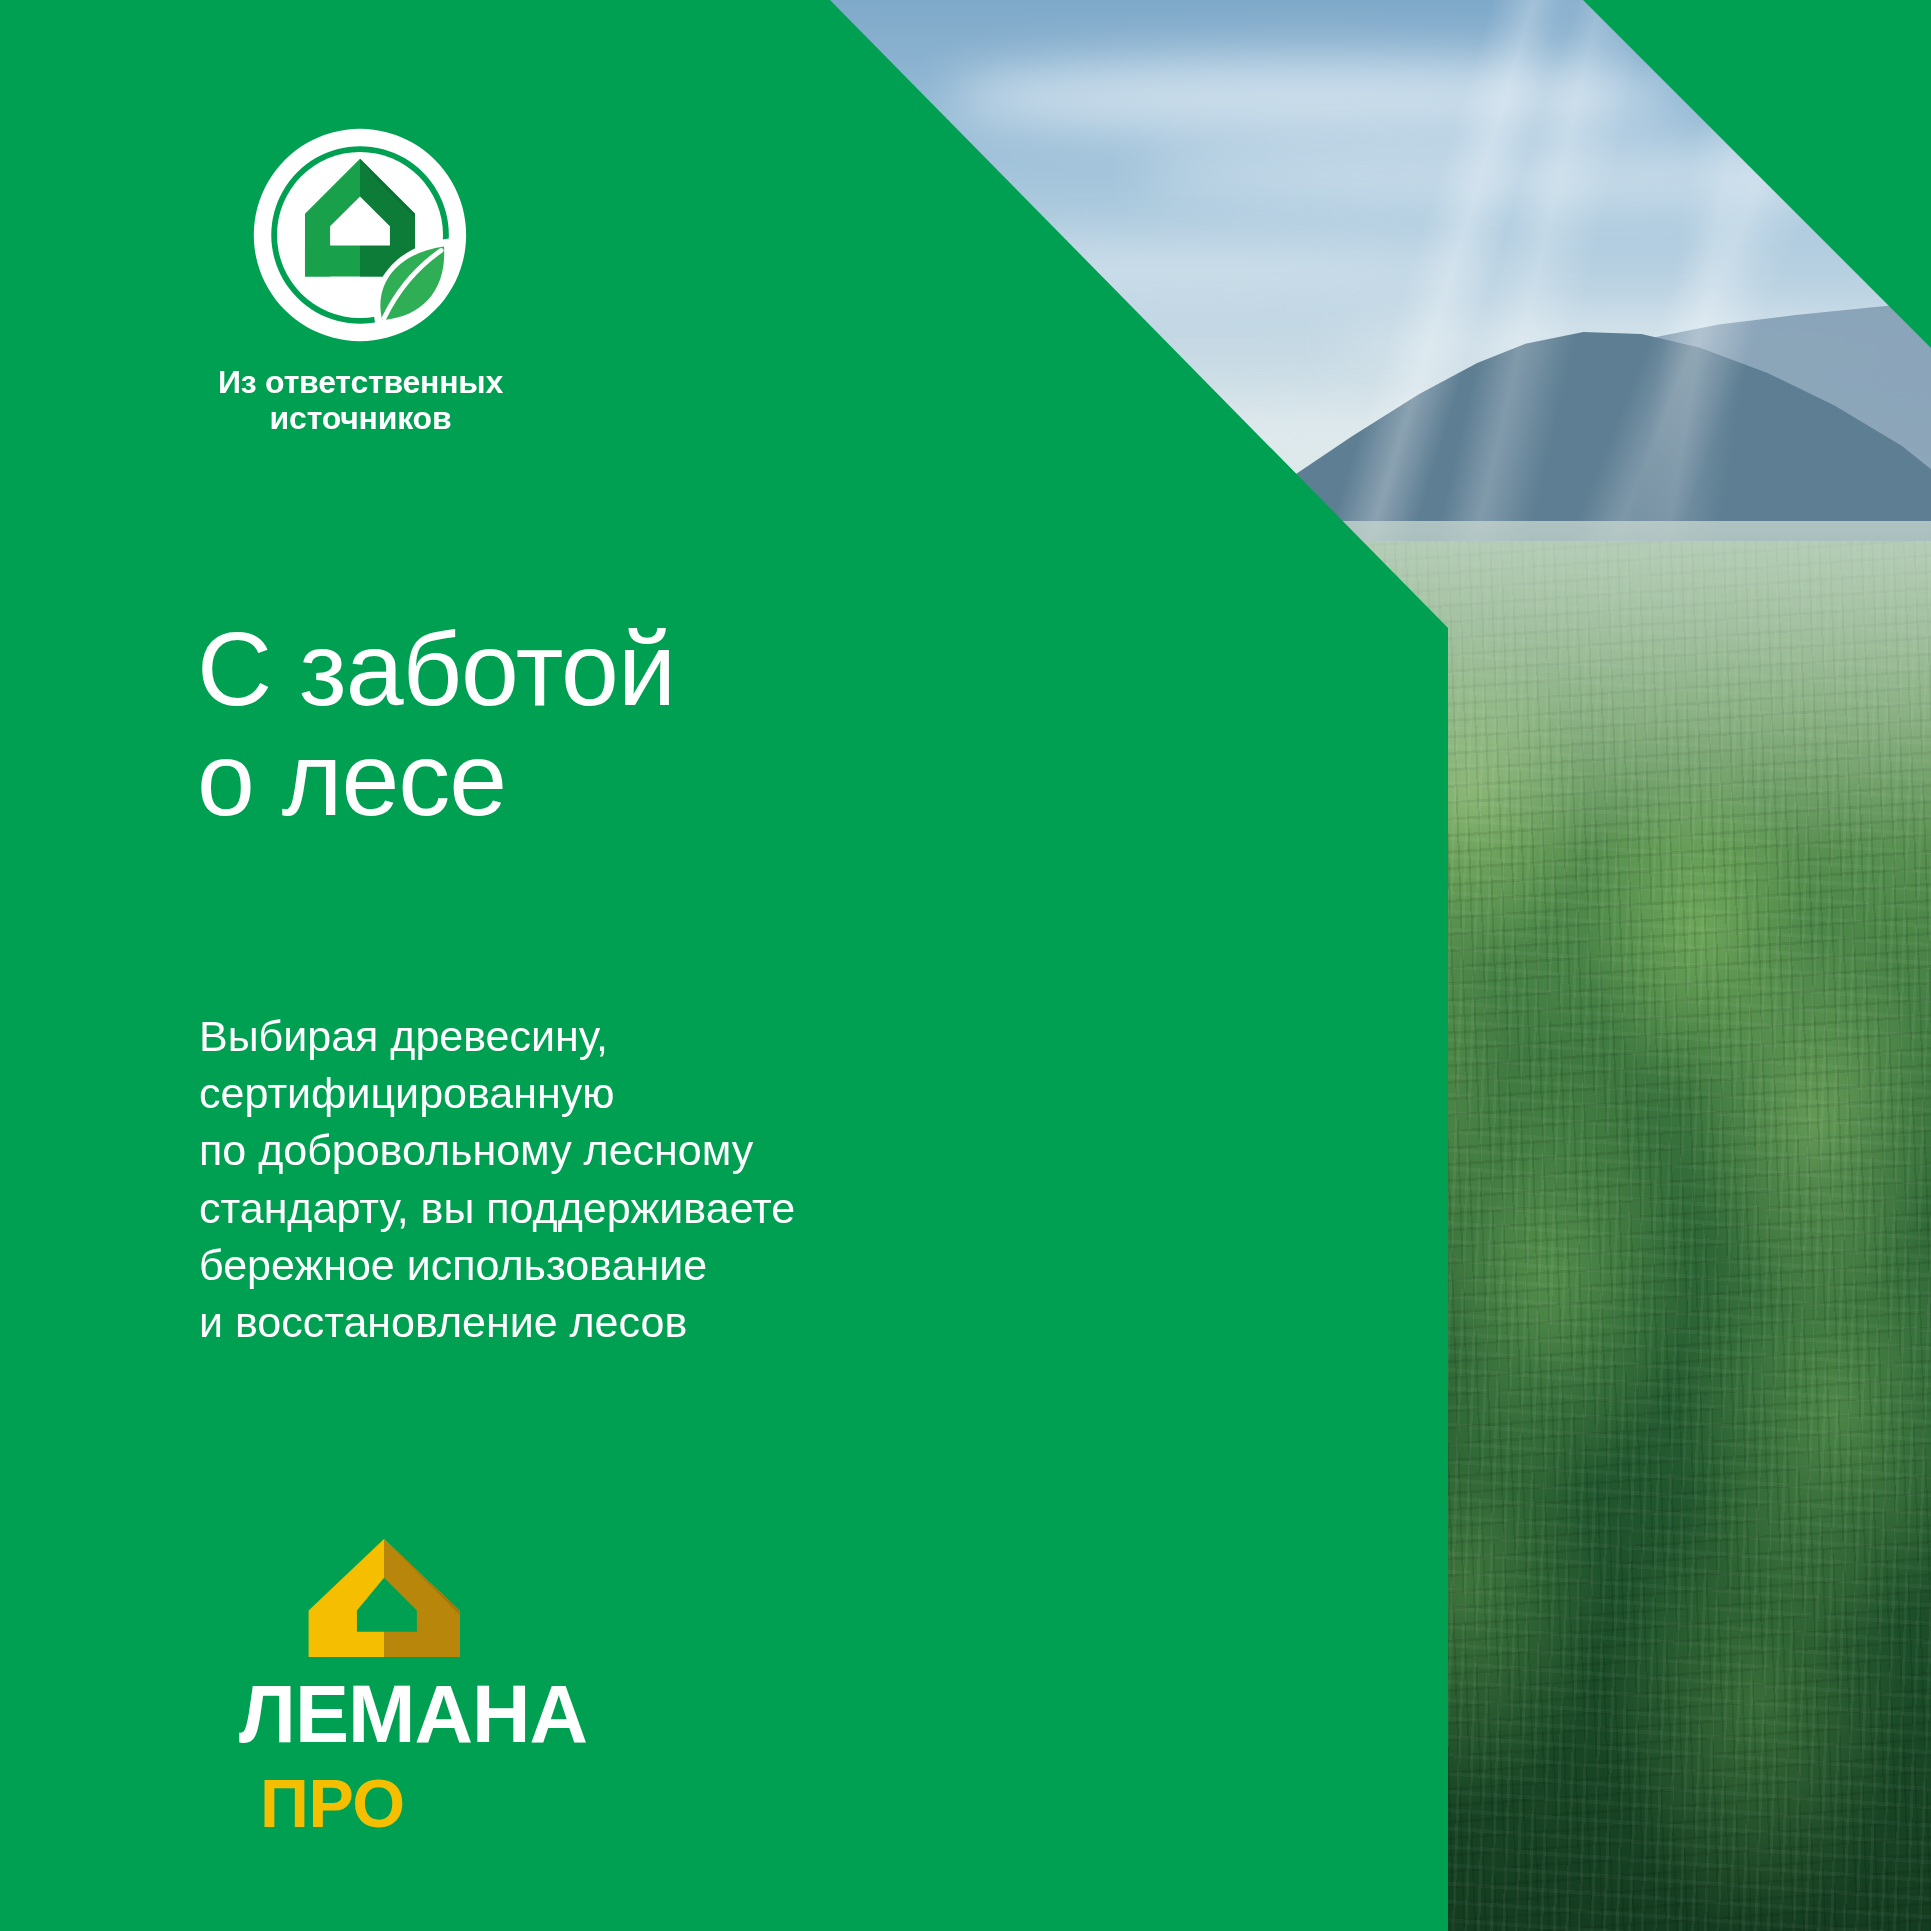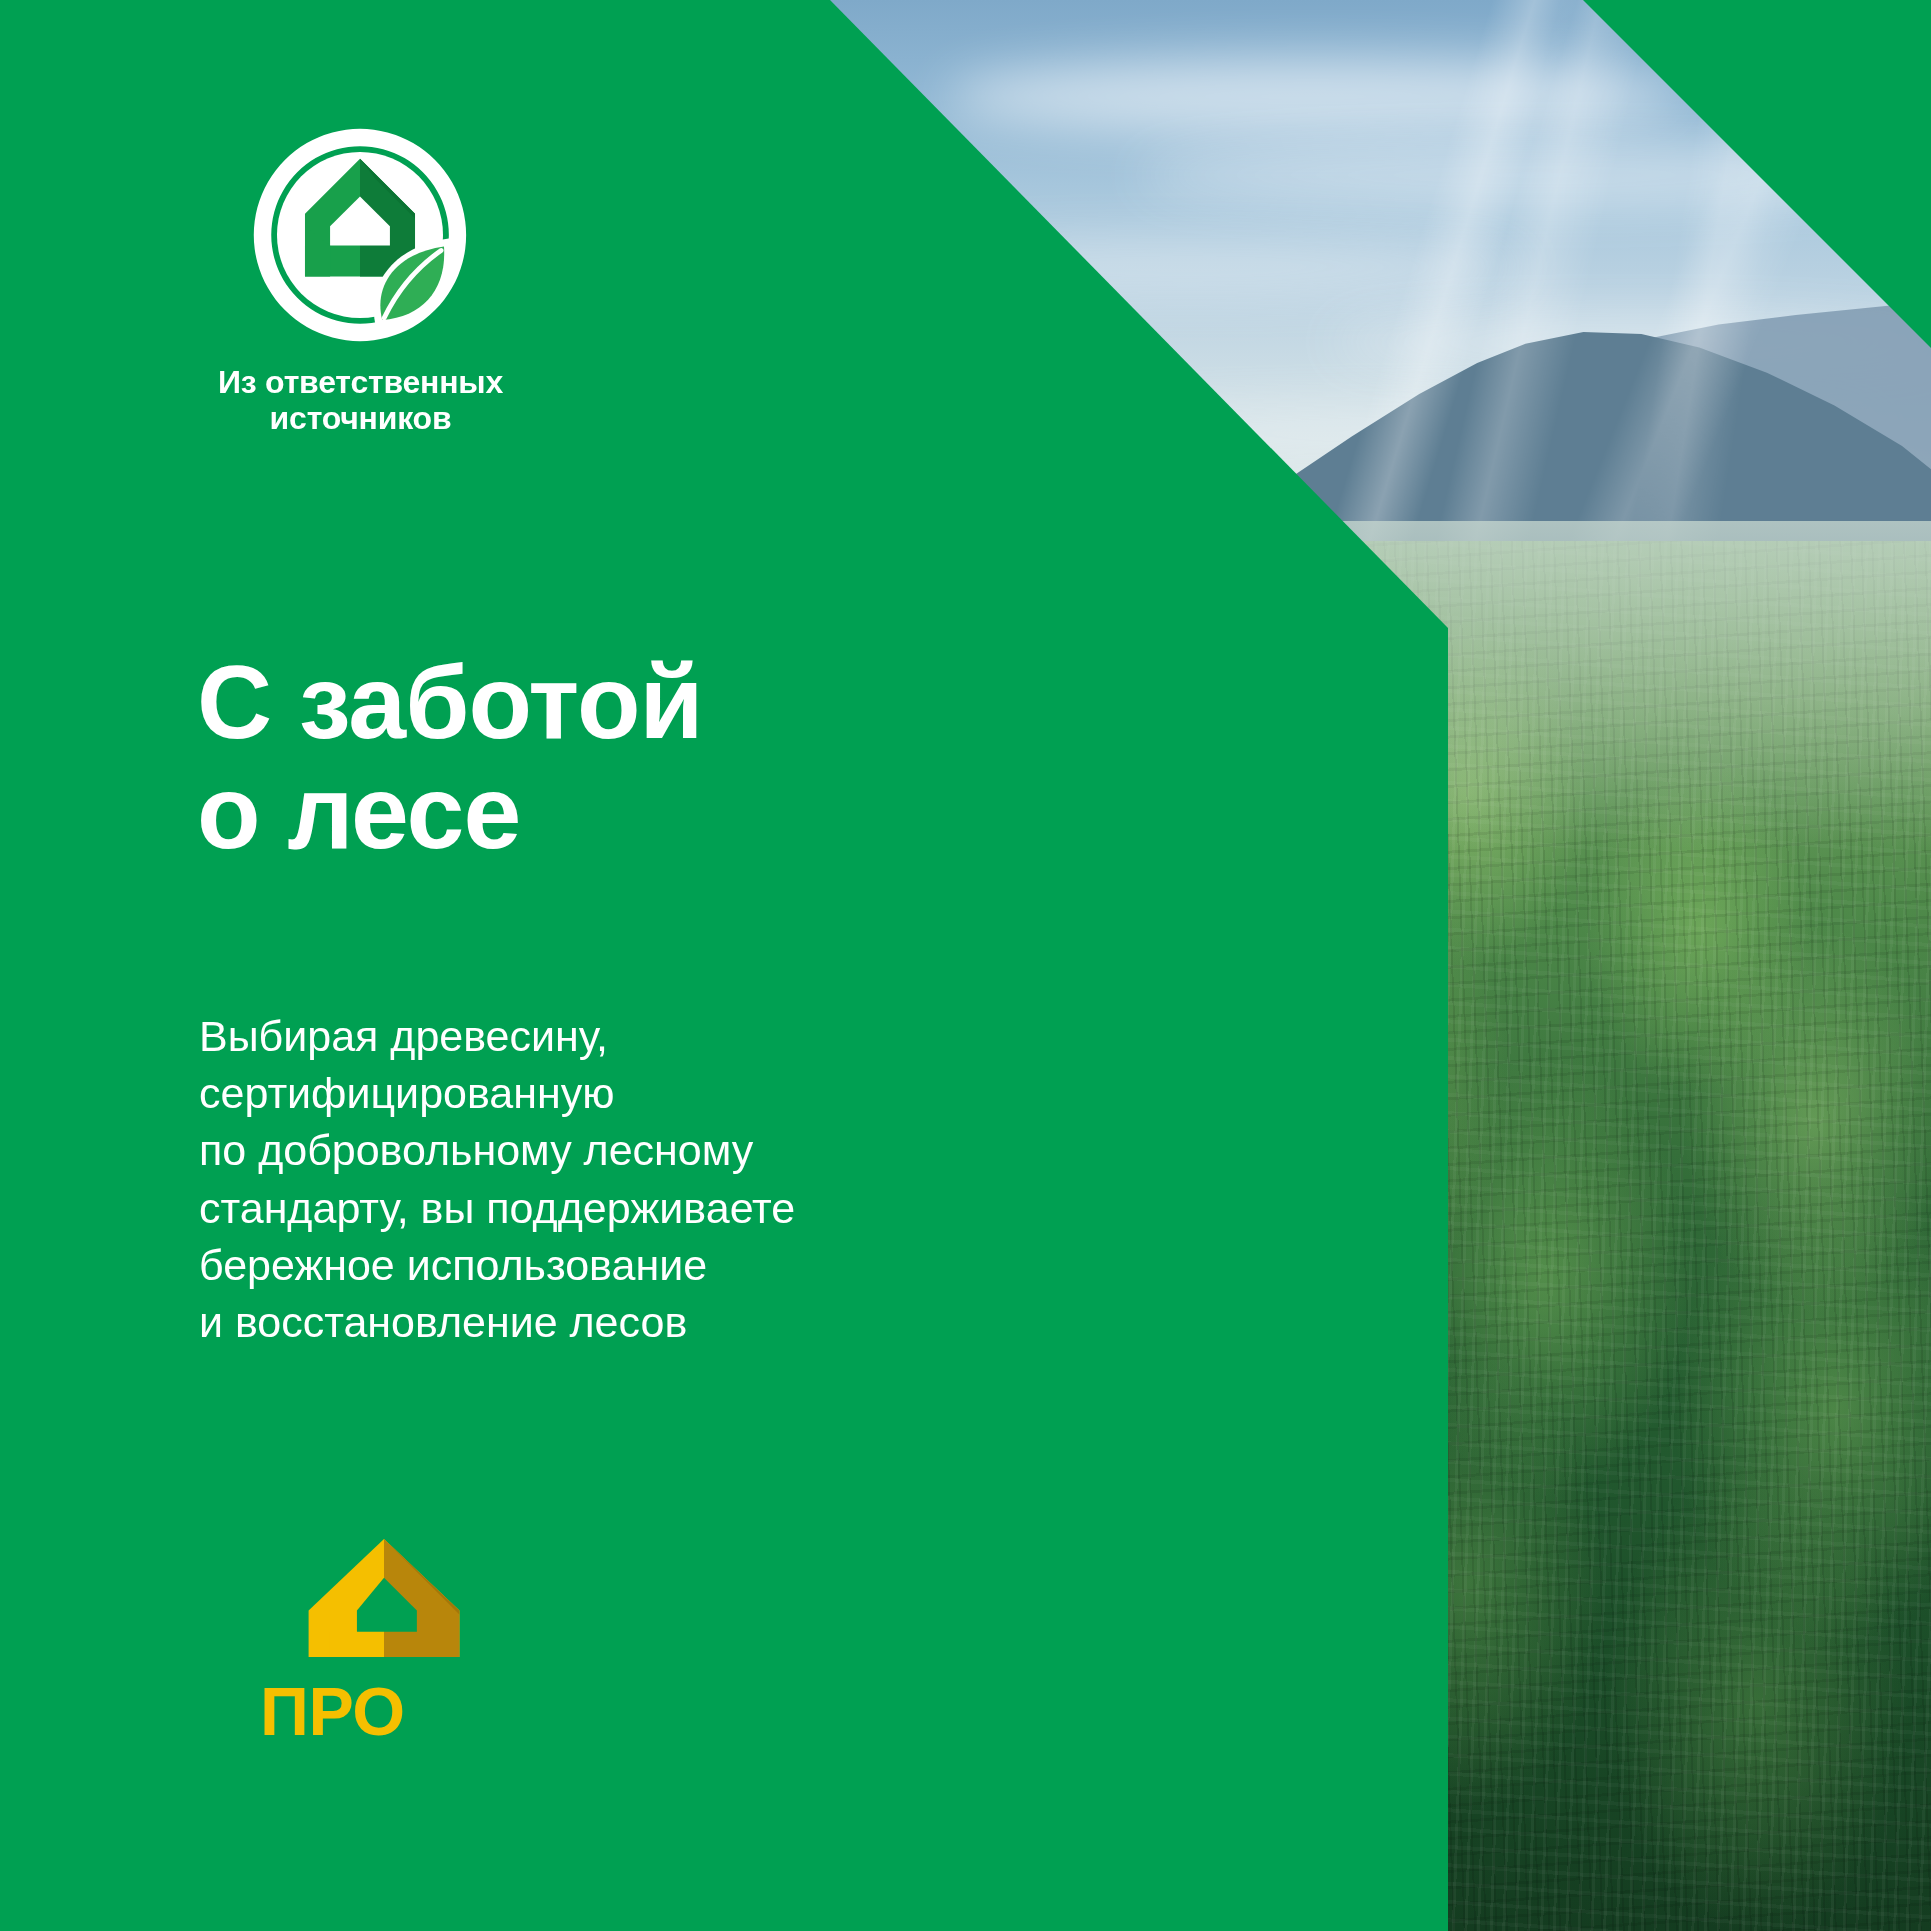--- a/index.html
+++ b/index.html
@@ -132,24 +132,24 @@
     line-height:1.12;
     letter-spacing:-0.2px;
     text-align:center;
     width:319px;
     margin-left:-48px;
   }
 
   
   .headline {
     position:absolute;
-    left:197px; top:647px;
+    left:197px; top:614px;
     color:#ffffff;
     font-size:104px;
-    font-weight:bold;
+    font-weight:normal;
     line-height:1.06;
     letter-spacing:-1px;
     white-space:pre-line;
   }
 
   
   .body-copy {
     position:absolute;
     left:199px; top:1008px;
     color:#ffffff;
@@ -267,18 +267,19 @@
 
     <div class="brand">
       <svg class="brand-house" viewBox="0 0 180 130">
         <path d="M90,4 L168,78 L168,126 L12,126 L12,78 Z" fill="#F5BF00"></path>
         <path d="M90,4 L168,78 L168,126 L90,126 Z" fill="#B8860B"></path>
         <path d="M104,18 L168,82 L168,78 L90,4 Z" fill="#9C7109" opacity="0.75"></path>
 
         <path d="M90,44 L124,78 L124,100 L62,100 L62,78 Z" fill="#00A052"></path>
         <path d="M62,100 L62,126 L34,126 L34,78 Z" fill="#F5BF00"></path>
       </svg>
+      <div class="brand-name">ЛЕМАНА</div>
       <div class="brand-pro">ПРО</div>
     </div>
 
   </div>
 </div>
 
 
 </body></html>

